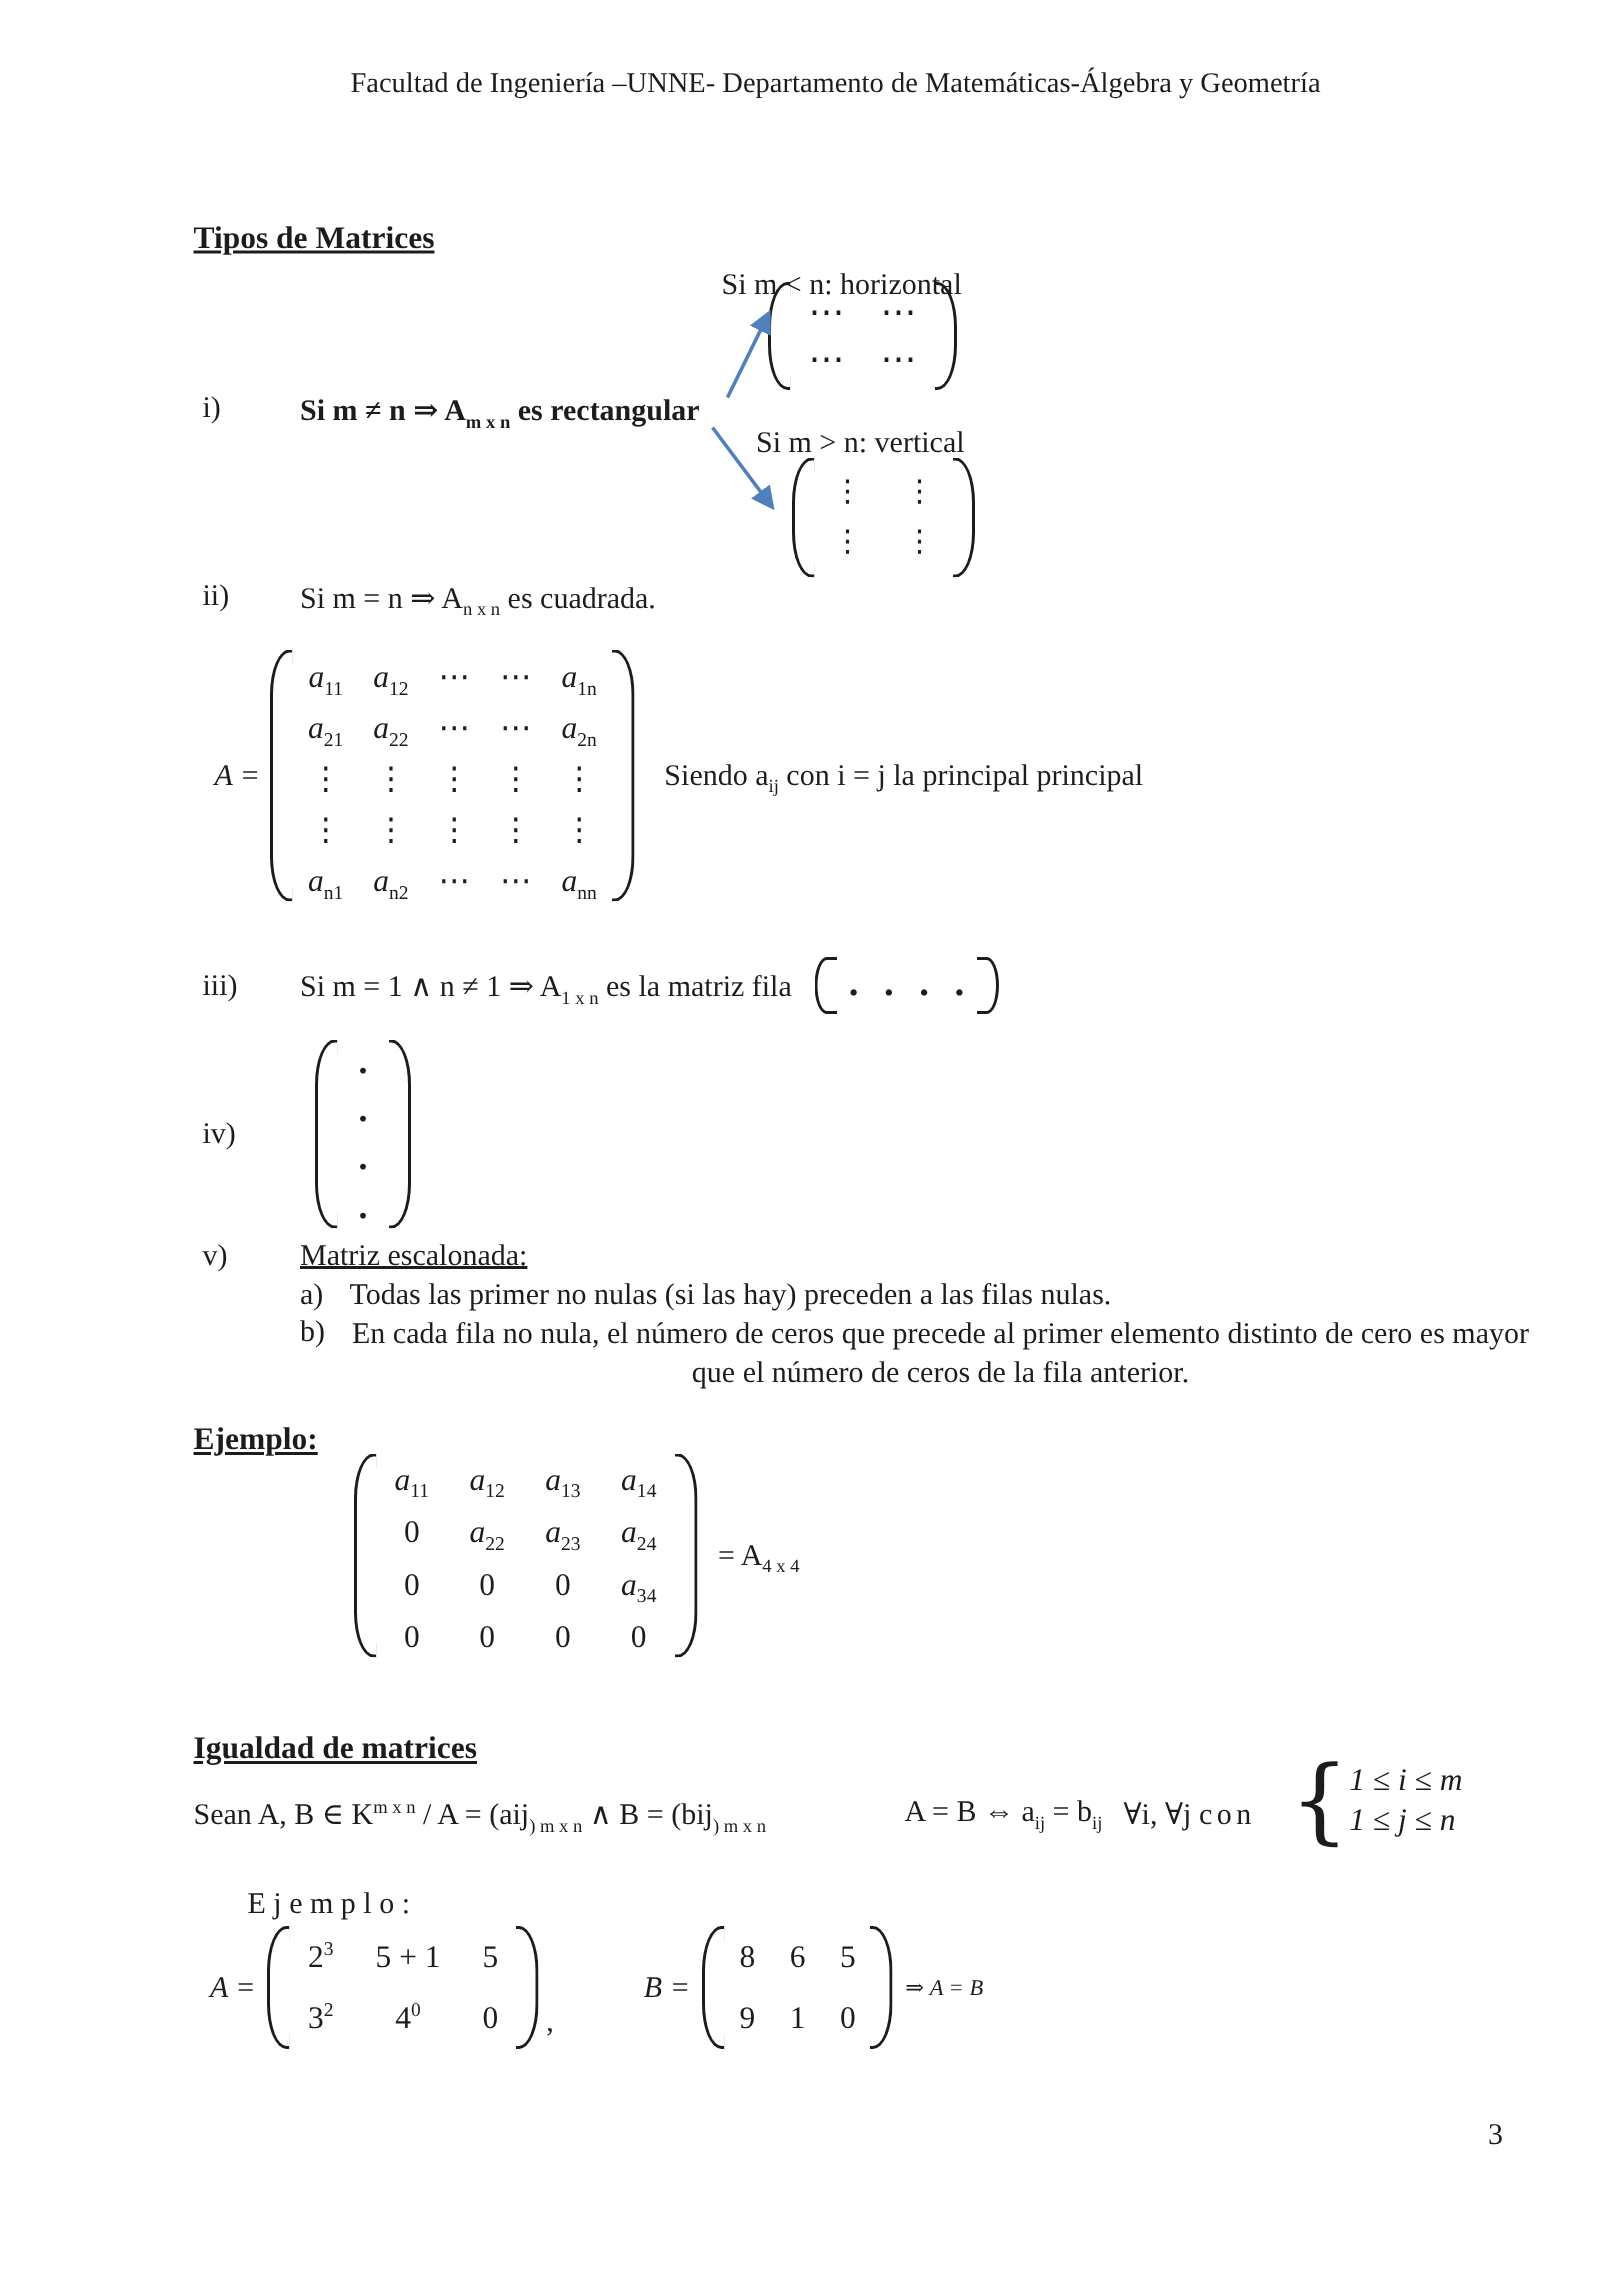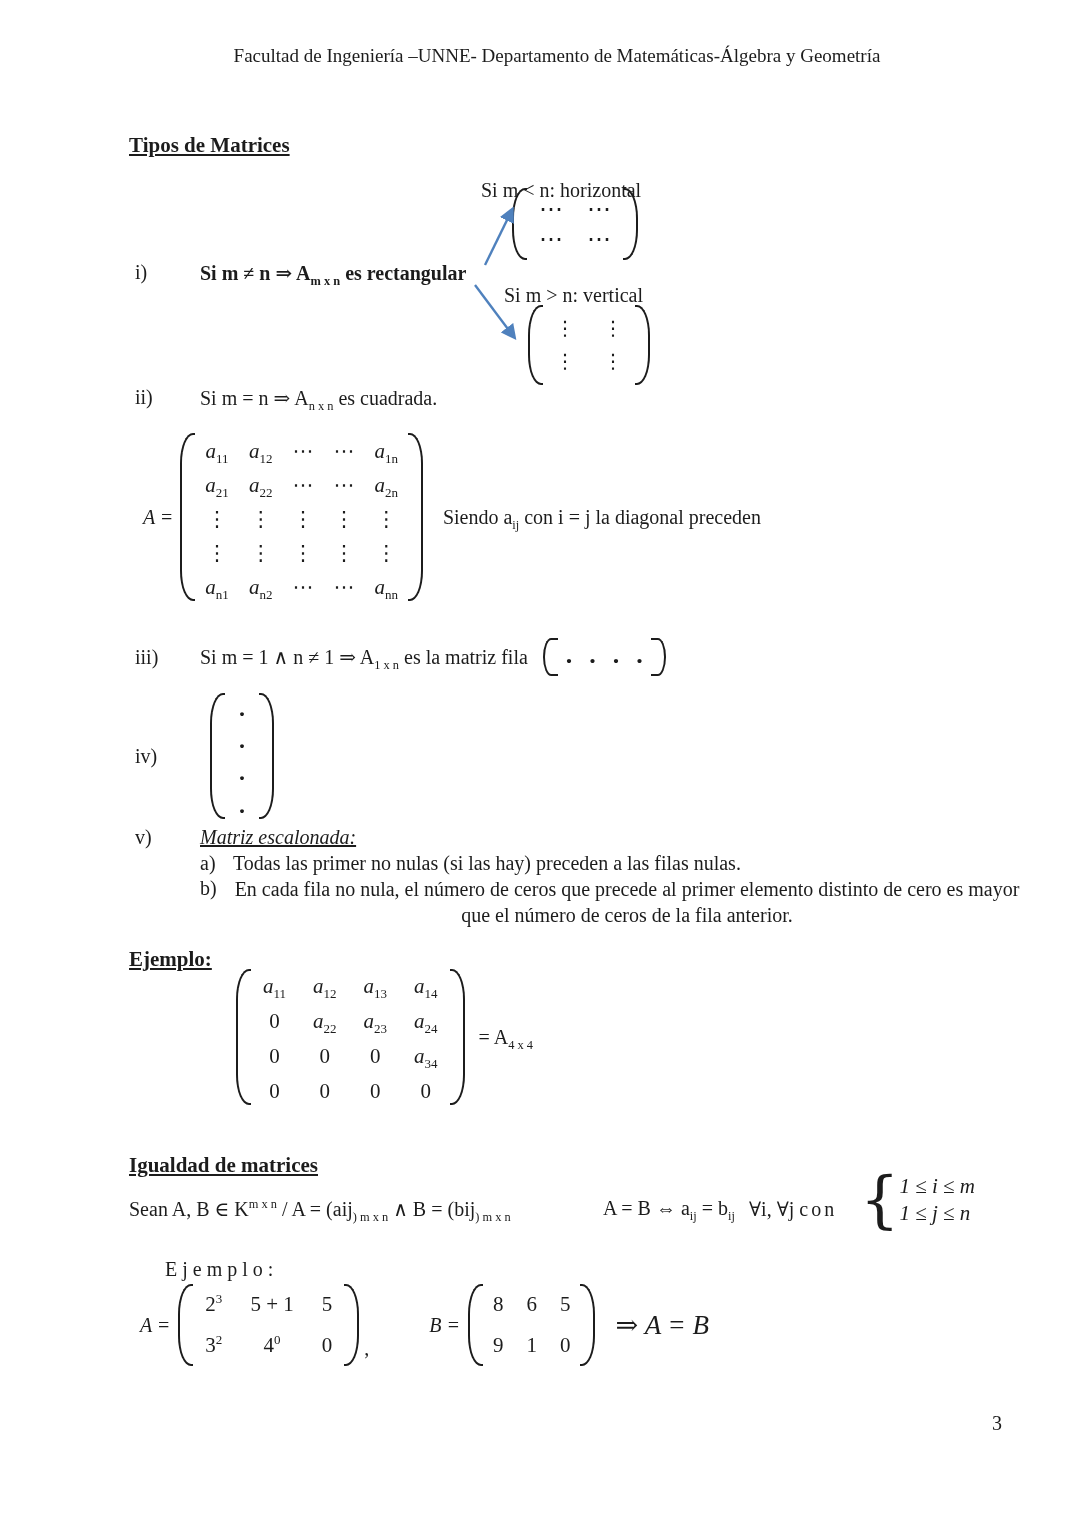--- a/index.html
+++ b/index.html
@@ -52,21 +52,21 @@
   .ej2title{letter-spacing:5px;}
   svg.arrows{position:absolute;}
 </style>
 </head>
 <body>
 
 <div class="page">
 
   <div class="abs center hdr" style="top:45px;padding-left:17px;">Facultad de Ingeniería –UNNE- Departamento de Matemáticas-Álgebra y Geometría</div>
 
-  <div class="abs h-title" style="left:129px;top:133px;">Tipos de Matrices</div>
+  <div class="abs h-title" style="left:129px;top:146px;">Tipos de Matrices</div>
 
   <div class="abs" style="left:481px;top:159px;margin-top:20px;">Si m &lt; n: horizontal</div>
   <div class="abs matrix m-h" style="left:512px;top:188px;">
     <span class="paren l"></span>
     <span class="mgrid" style="grid-template-columns: repeat(2, auto);">
         <span class="cell"><span class="b">⋯</span></span>
         <span class="cell"><span class="b">⋯</span></span>
         <span class="cell"><span class="b">⋯</span></span>
         <span class="cell"><span class="b">⋯</span></span>
       </span>
@@ -131,21 +131,21 @@
           <span class="cell"><span class="b">⋮</span></span>
           <span class="cell"><span class="b">⋮</span></span>
           <span class="cell"><span class="b varA">a</span><sub>n1</sub></span>
           <span class="cell"><span class="b varA">a</span><sub>n2</sub></span>
           <span class="cell"><span class="b">⋯</span></span>
           <span class="cell"><span class="b">⋯</span></span>
           <span class="cell"><span class="b varA">a</span><sub>nn</sub></span>
         </span>
       <span class="paren r"></span>
     </span>
-    <span style="margin-left:20px;"><span>Siendo a</span><sub>ij</sub><span> con i = j la diagonal preceden</span></span>
+    <span style="margin-left:20px;"><span>Siendo a</span><sub>ij</sub><span> con i = j la principal principal</span></span>
   </div>
 
   <div class="abs flexrow" style="left:135px;top:636px;height:42px;">
     <span style="width:65px;flex:none;">iii)</span>
     <span><span>Si m = 1 ∧  n ≠ 1 ⇒ A</span><sub>1 x n</sub><span> es la matriz fila</span></span>
     <span class="matrix m-fila" style="margin-left:15px;">
       <span class="paren l"></span>
       <span class="mgrid" style="grid-template-columns: repeat(4, auto);">
           <span class="cell"><span class="b">.</span></span>
           <span class="cell"><span class="b">.</span></span>
@@ -165,21 +165,21 @@
           <span class="cell"><span class="b">.</span></span>
           <span class="cell"><span class="b">.</span></span>
           <span class="cell"><span class="b">.</span></span>
         </span>
       <span class="paren r"></span>
     </span>
   </div>
 
   <div>
     <span class="abs inum" style="top:826px;">v)</span>
-    <span class="abs itext uline" style="top:826px;font-style:italic;">Matriz escalonada:</span>
+    <span class="abs itext uline" style="top:826px;">Matriz escalonada:</span>
     <span class="abs" style="left:200px;top:852px;">a)</span>
     <span class="abs" style="left:233px;top:852px;">Todas las primer no nulas (si las hay) preceden a las filas nulas.</span>
     <span class="abs" style="left:200px;top:877px;">b)</span>
     <span class="abs" style="left:233px;top:877px;width:788px;line-height:25.5px;display:inline-block;text-align:center;">En cada fila no nula, el número de ceros que precede al primer elemento distinto de cero es mayor que el número de ceros de la fila anterior.</span>
   </div>
 
   <div class="abs bold uline" style="left:129px;top:947px;font-size:21px;">Ejemplo:</div>
   <div class="abs flexrow" style="left:236px;top:969px;">
     <span class="matrix m-ej">
       <span class="paren l"></span>
@@ -240,18 +240,18 @@
       <span class="mgrid" style="grid-template-columns: repeat(3, auto);">
           <span class="cell"><span class="b">8</span></span>
           <span class="cell"><span class="b">6</span></span>
           <span class="cell"><span class="b">5</span></span>
           <span class="cell"><span class="b">9</span></span>
           <span class="cell"><span class="b">1</span></span>
           <span class="cell"><span class="b">0</span></span>
         </span>
       <span class="paren r"></span>
     </span>
-    <span style="margin-left:20px;font-size:27px;"><span>⇒ </span><span class="it">A = B</span></span>
+    <span style="margin-left:8px;font-size:15px;"><span>⇒ </span><span class="it">A = B</span></span>
   </div>
 
   <div class="abs" style="left:992px;top:1412px;">3</div>
 
 </div>
 
 </body></html>

